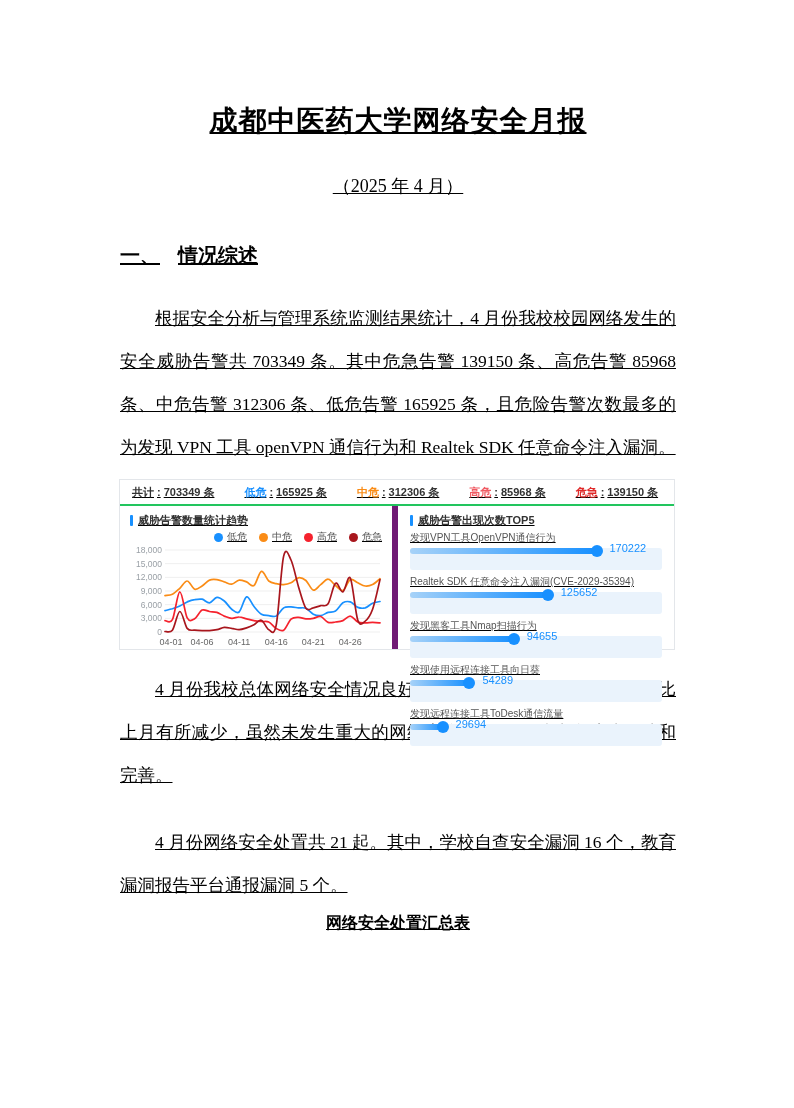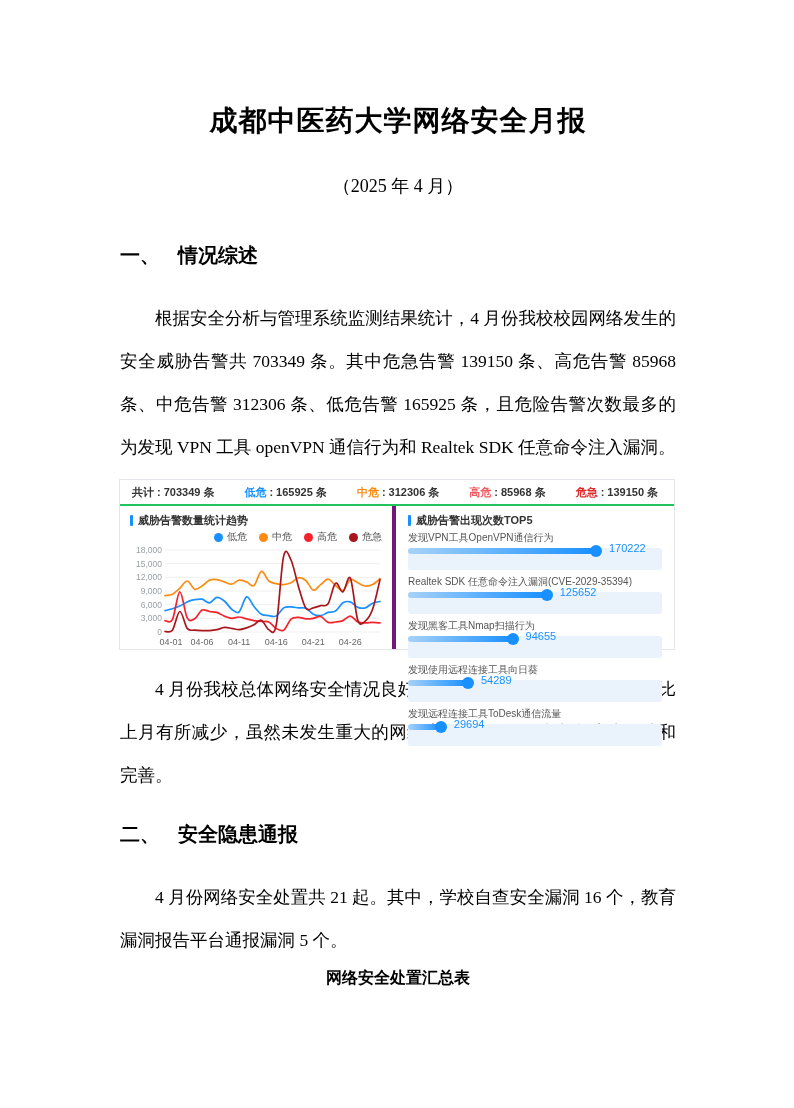--- a/index.html
+++ b/index.html
@@ -3,20 +3,21 @@
 <meta charset="utf-8">
 <style>
   * { margin:0; padding:0; box-sizing:border-box; }
   html,body { background:#ffffff; }
   .page {
     position:relative; width:794px; height:1108px; margin:0 auto;
     background:#ffffff; overflow:hidden;
     padding:102px 118px 16px 120px;
     font-family:"Liberation Serif","DejaVu Serif",serif;
     color:#000;
+    text-decoration:underline;
   }
   .doc-title { font-size:28px; font-weight:bold; text-align:center; letter-spacing:1px; margin:0 0 34px; }
   .doc-date  { font-size:18px; text-align:center; margin:0 0 44px; }
   .sec-heading { font-size:20px; font-weight:bold; margin:0 0 28px; }
   .sec-heading .hnum { margin-right:18px; }
   .para {
     font-size:17.5px; line-height:43px; text-align:justify;
     text-indent:2em; word-break:break-all;
   }
   .para.p1 { margin-bottom:10px; }
@@ -33,21 +34,21 @@
   }
   .stats-bar {
     height:26px; flex:0 0 26px; display:flex; align-items:center;
     padding:0 12px; border-bottom:2px solid #22c55e; gap:30px;
   }
   .stat-item { white-space:nowrap; font-weight:bold; font-size:11px; color:#333; }
   .stat-sep { margin:0 3px; color:#333; font-weight:bold; }
   .stat-value { color:#333; }
   .panels { flex:1; display:flex; min-height:0; }
   .panel-left  { width:272px; flex:0 0 272px; padding:7px 6px 2px 10px; }
-  .panel-right { flex:1; padding:7px 12px 2px 12px; border-left:4px solid #701a75; }
+  .panel-right { flex:1; padding:7px 12px 2px 12px; border-left:6px solid #701a75; }
   .panel-title { font-size:11px; font-weight:bold; color:#333; display:flex; align-items:center; margin-bottom:2px; }
   .accent-bar { display:inline-block; width:3px; height:11px; background:#1890ff; margin-right:5px; border-radius:1px; }
   .trend-legend { display:flex; justify-content:flex-end; gap:12px; font-size:10px; color:#555; padding-right:4px; margin-bottom:1px; }
   .legend-item { display:flex; align-items:center; gap:4px; }
   .legend-dot { width:9px; height:9px; border-radius:50%; display:inline-block; }
   .trend-svg { display:block; }
 
   .top5-list { margin-top:3px; }
   .top5-row { margin-bottom:5px; }
   .top5-label { font-size:10px; color:#555; margin-bottom:3px; white-space:nowrap; overflow:hidden; }
@@ -168,19 +169,18 @@
                 <span class="bar-value" style="left: calc(12.9104% + 13px); color: rgb(24, 144, 255);">29694</span>
               </div>
           </div>
         </div>
       </div>
     </div>
   </div>
 
   <p class="para p2">4 月份我校总体网络安全情况良好,处置网络安全通报共 21 起，相比上月有所减少，虽然未发生重大的网络安全事件，但后续将继续保持和完善。</p>
 
-  <h2 class="sec-heading"><span class="hnum">二、</span><span>安全隐患通报</span></h2>
 
   <p class="para p3">4 月份网络安全处置共 21 起。其中，学校自查安全漏洞 16 个，教育漏洞报告平台通报漏洞 5 个。</p>
 
   <p class="table-caption">网络安全处置汇总表</p>
 
 </div>
 
 </body></html>

